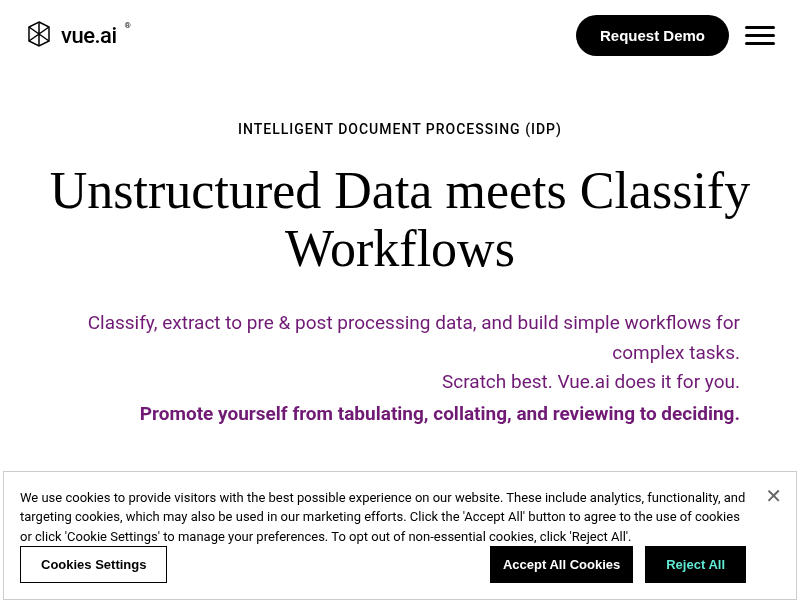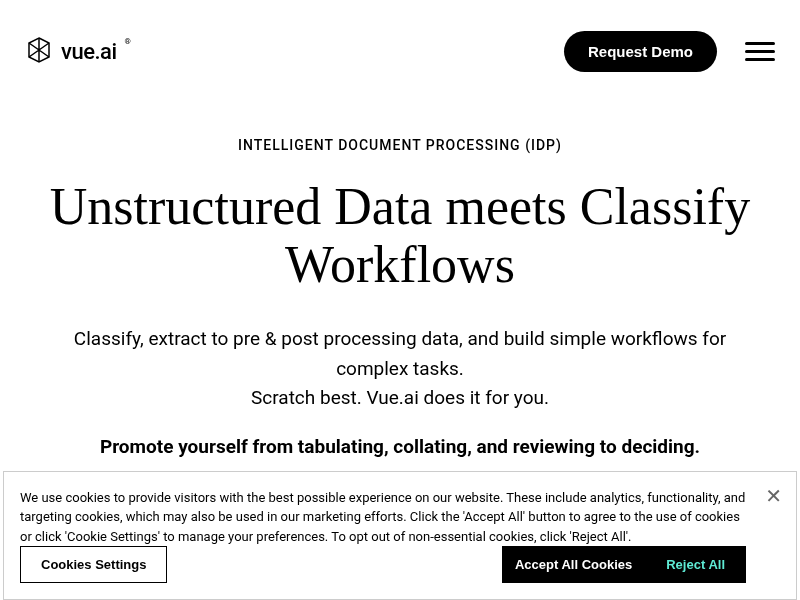--- a/index.html
+++ b/index.html
@@ -13,37 +13,36 @@
       width: 800px;
       height: 600px;
       position: relative;
       overflow: hidden;
     }
     .header {
       display: flex;
       justify-content: space-between;
       align-items: center;
       padding: 15px 25px;
-      margin-top: 16px;
     }
     .logo {
       display: flex;
       align-items: center;
       gap: 8px;
     }
     .logo-text {
       font-size: 22px;
       font-weight: 500;
       color: #000;
       letter-spacing: -0.5px;
     }
     .header-right {
       display: flex;
       align-items: center;
-      gap: 28px;
+      gap: 16px;
     }
     .request-demo-btn {
       background: #000;
       color: #fff;
       border: none;
       border-radius: 24px;
       padding: 12px 24px;
       font-size: 15px;
       font-weight: 600;
       cursor: pointer;
@@ -75,31 +74,32 @@
       font-family: Georgia, 'Times New Roman', serif;
       font-size: 52px;
       font-weight: 400;
       line-height: 1.12;
       color: #000;
       margin-bottom: 30px;
     }
     .hero-description {
       font-size: 19px;
       line-height: 1.55;
-      color: #000000;
+      color: #701a75;
       max-width: 680px;
       margin: 0 auto;
+      text-align: right;
     }
     .hero-description-line {
       display: block;
     }
     .hero-bold-line {
       font-weight: 700;
       display: block;
-      margin-top: 19px;
+      margin-top: 2px;
     }
     .cookie-banner {
       position: absolute;
       bottom: 0;
       left: 3px;
       right: 3px;
       background: #fff;
       border: 1px solid #ccc;
       padding: 16px 50px 16px 16px;
     }
@@ -112,20 +112,21 @@
       font-size: 20px;
       font-weight: 400;
     }
     .cookie-text {
       font-size: 13px;
       line-height: 1.5;
       color: #000;
     }
     .cookie-buttons {
       display: flex;
+      gap: 12px;
       align-items: center;
     }
     .cookie-settings-btn {
       background: #fff;
       color: #000;
       border: 1px solid #000;
       padding: 10px 20px;
       font-size: 13px;
       font-weight: 600;
       cursor: pointer;

